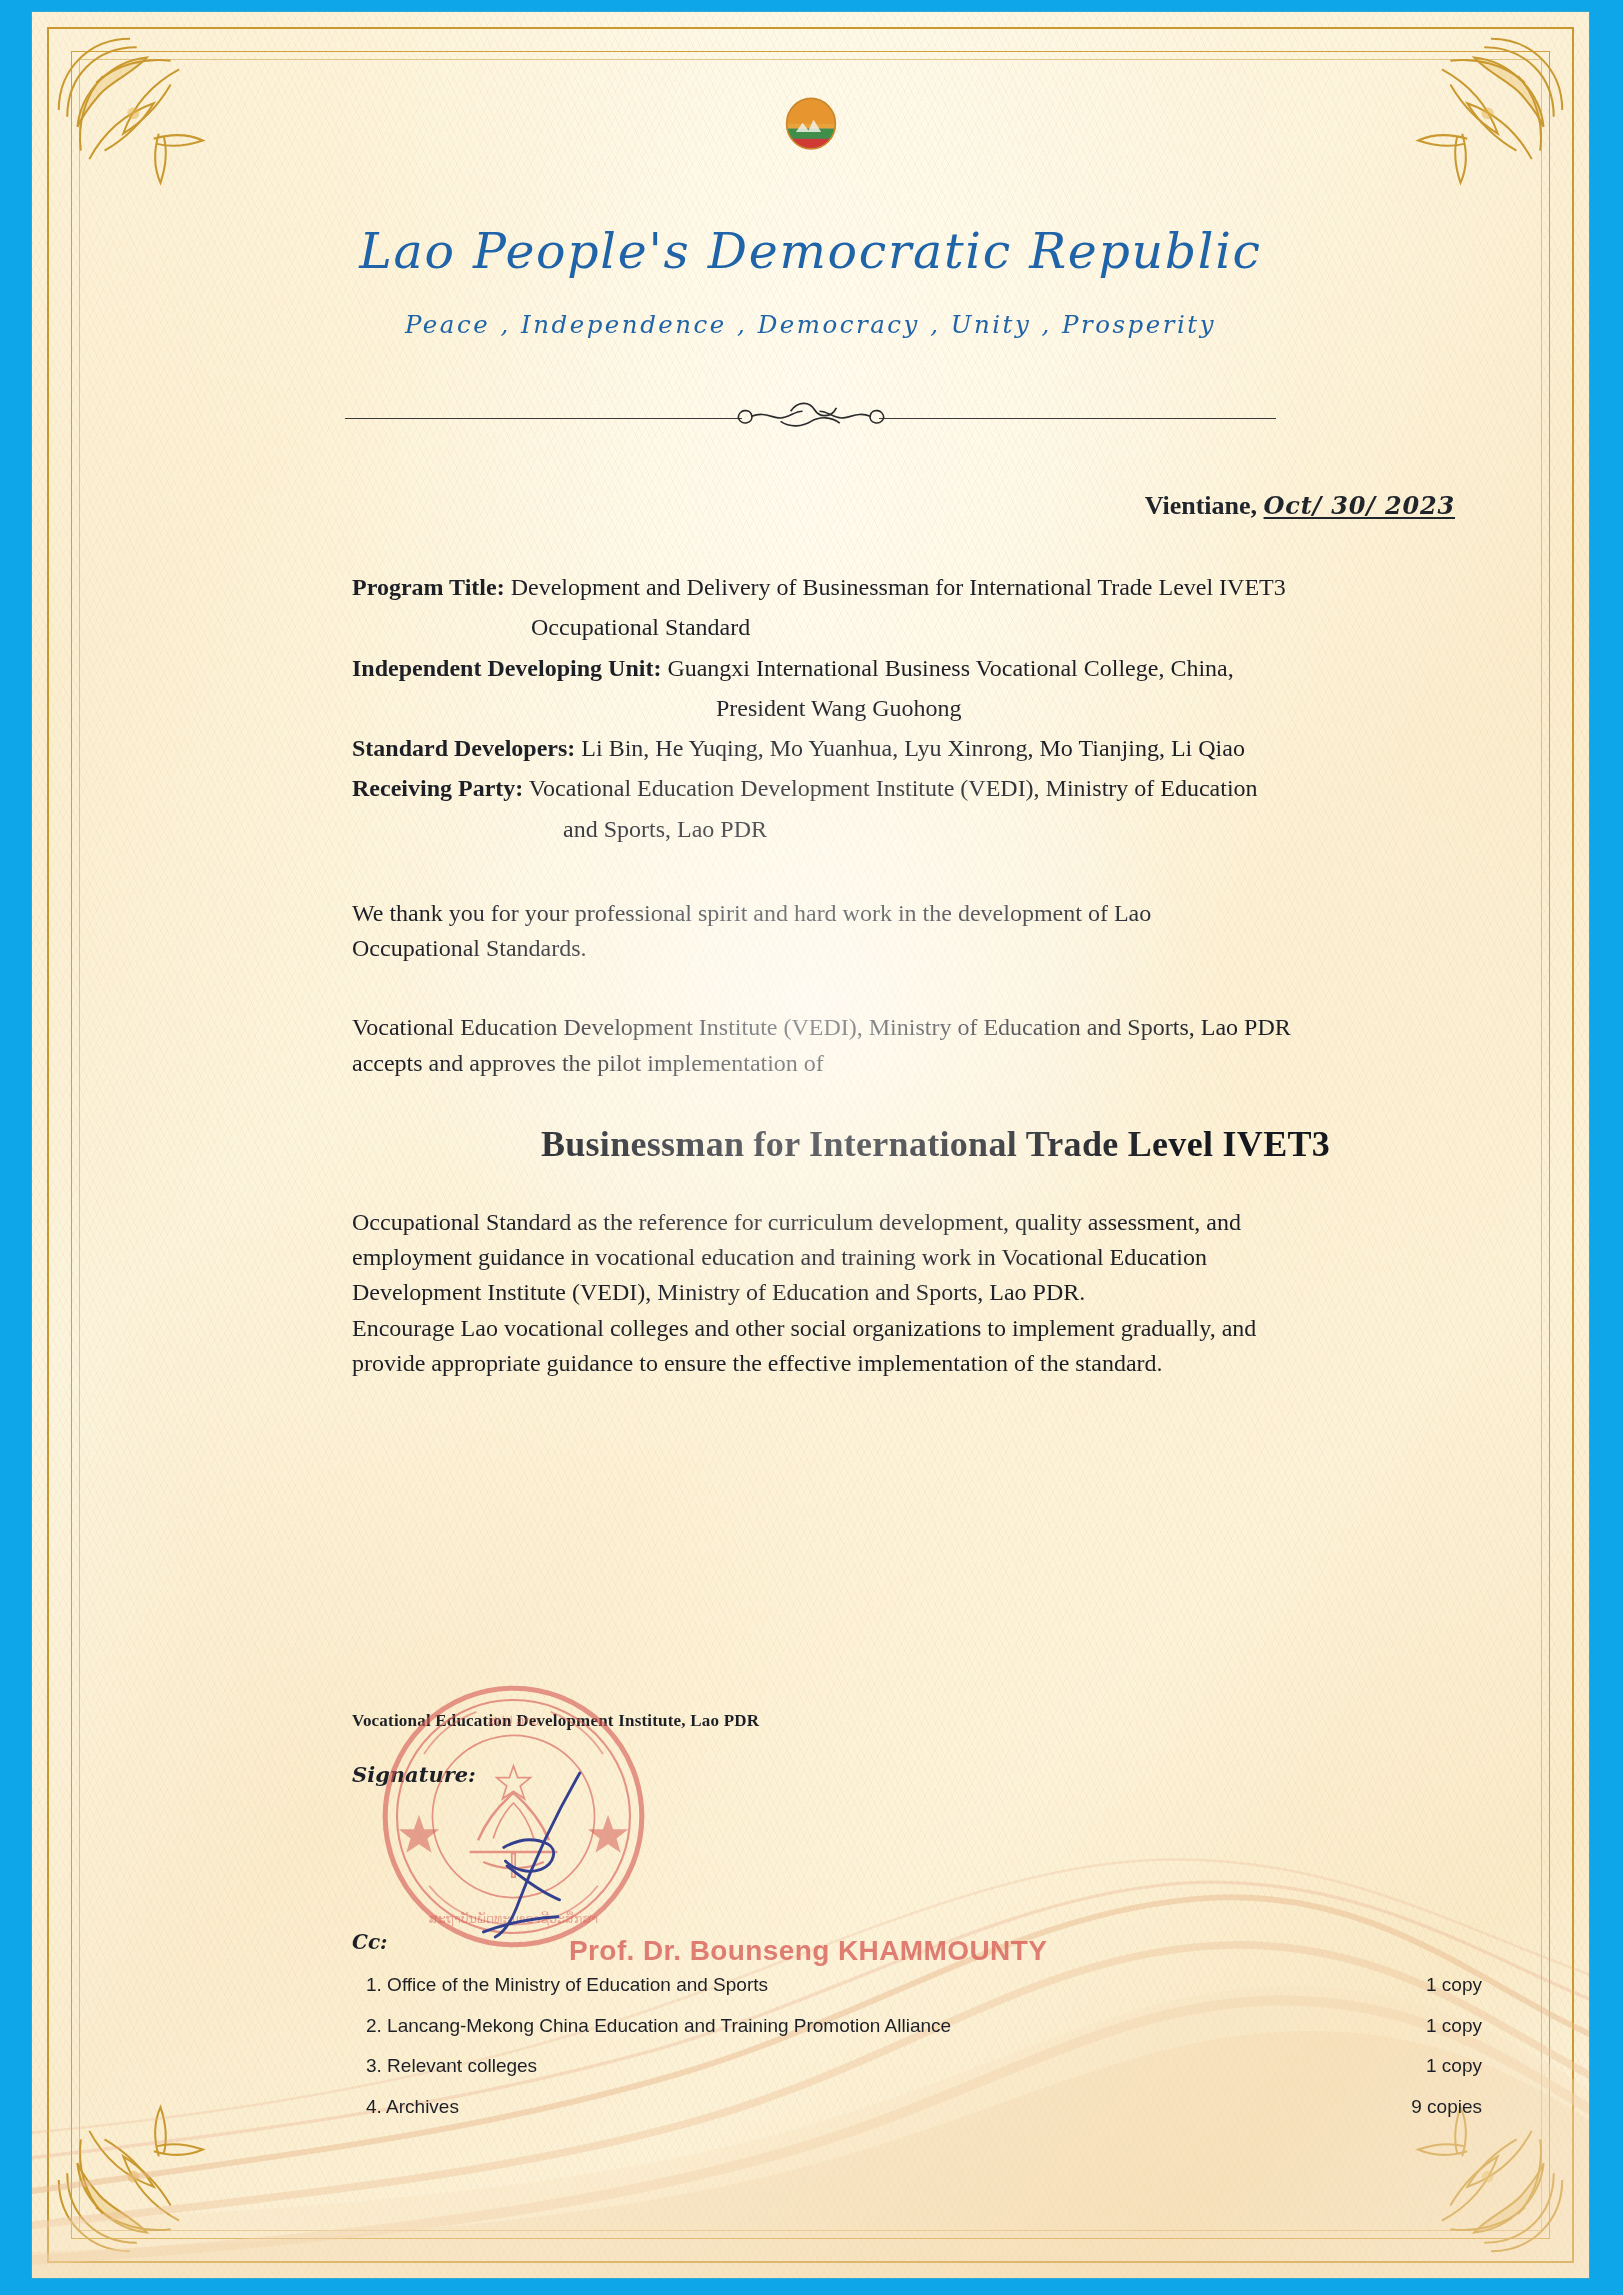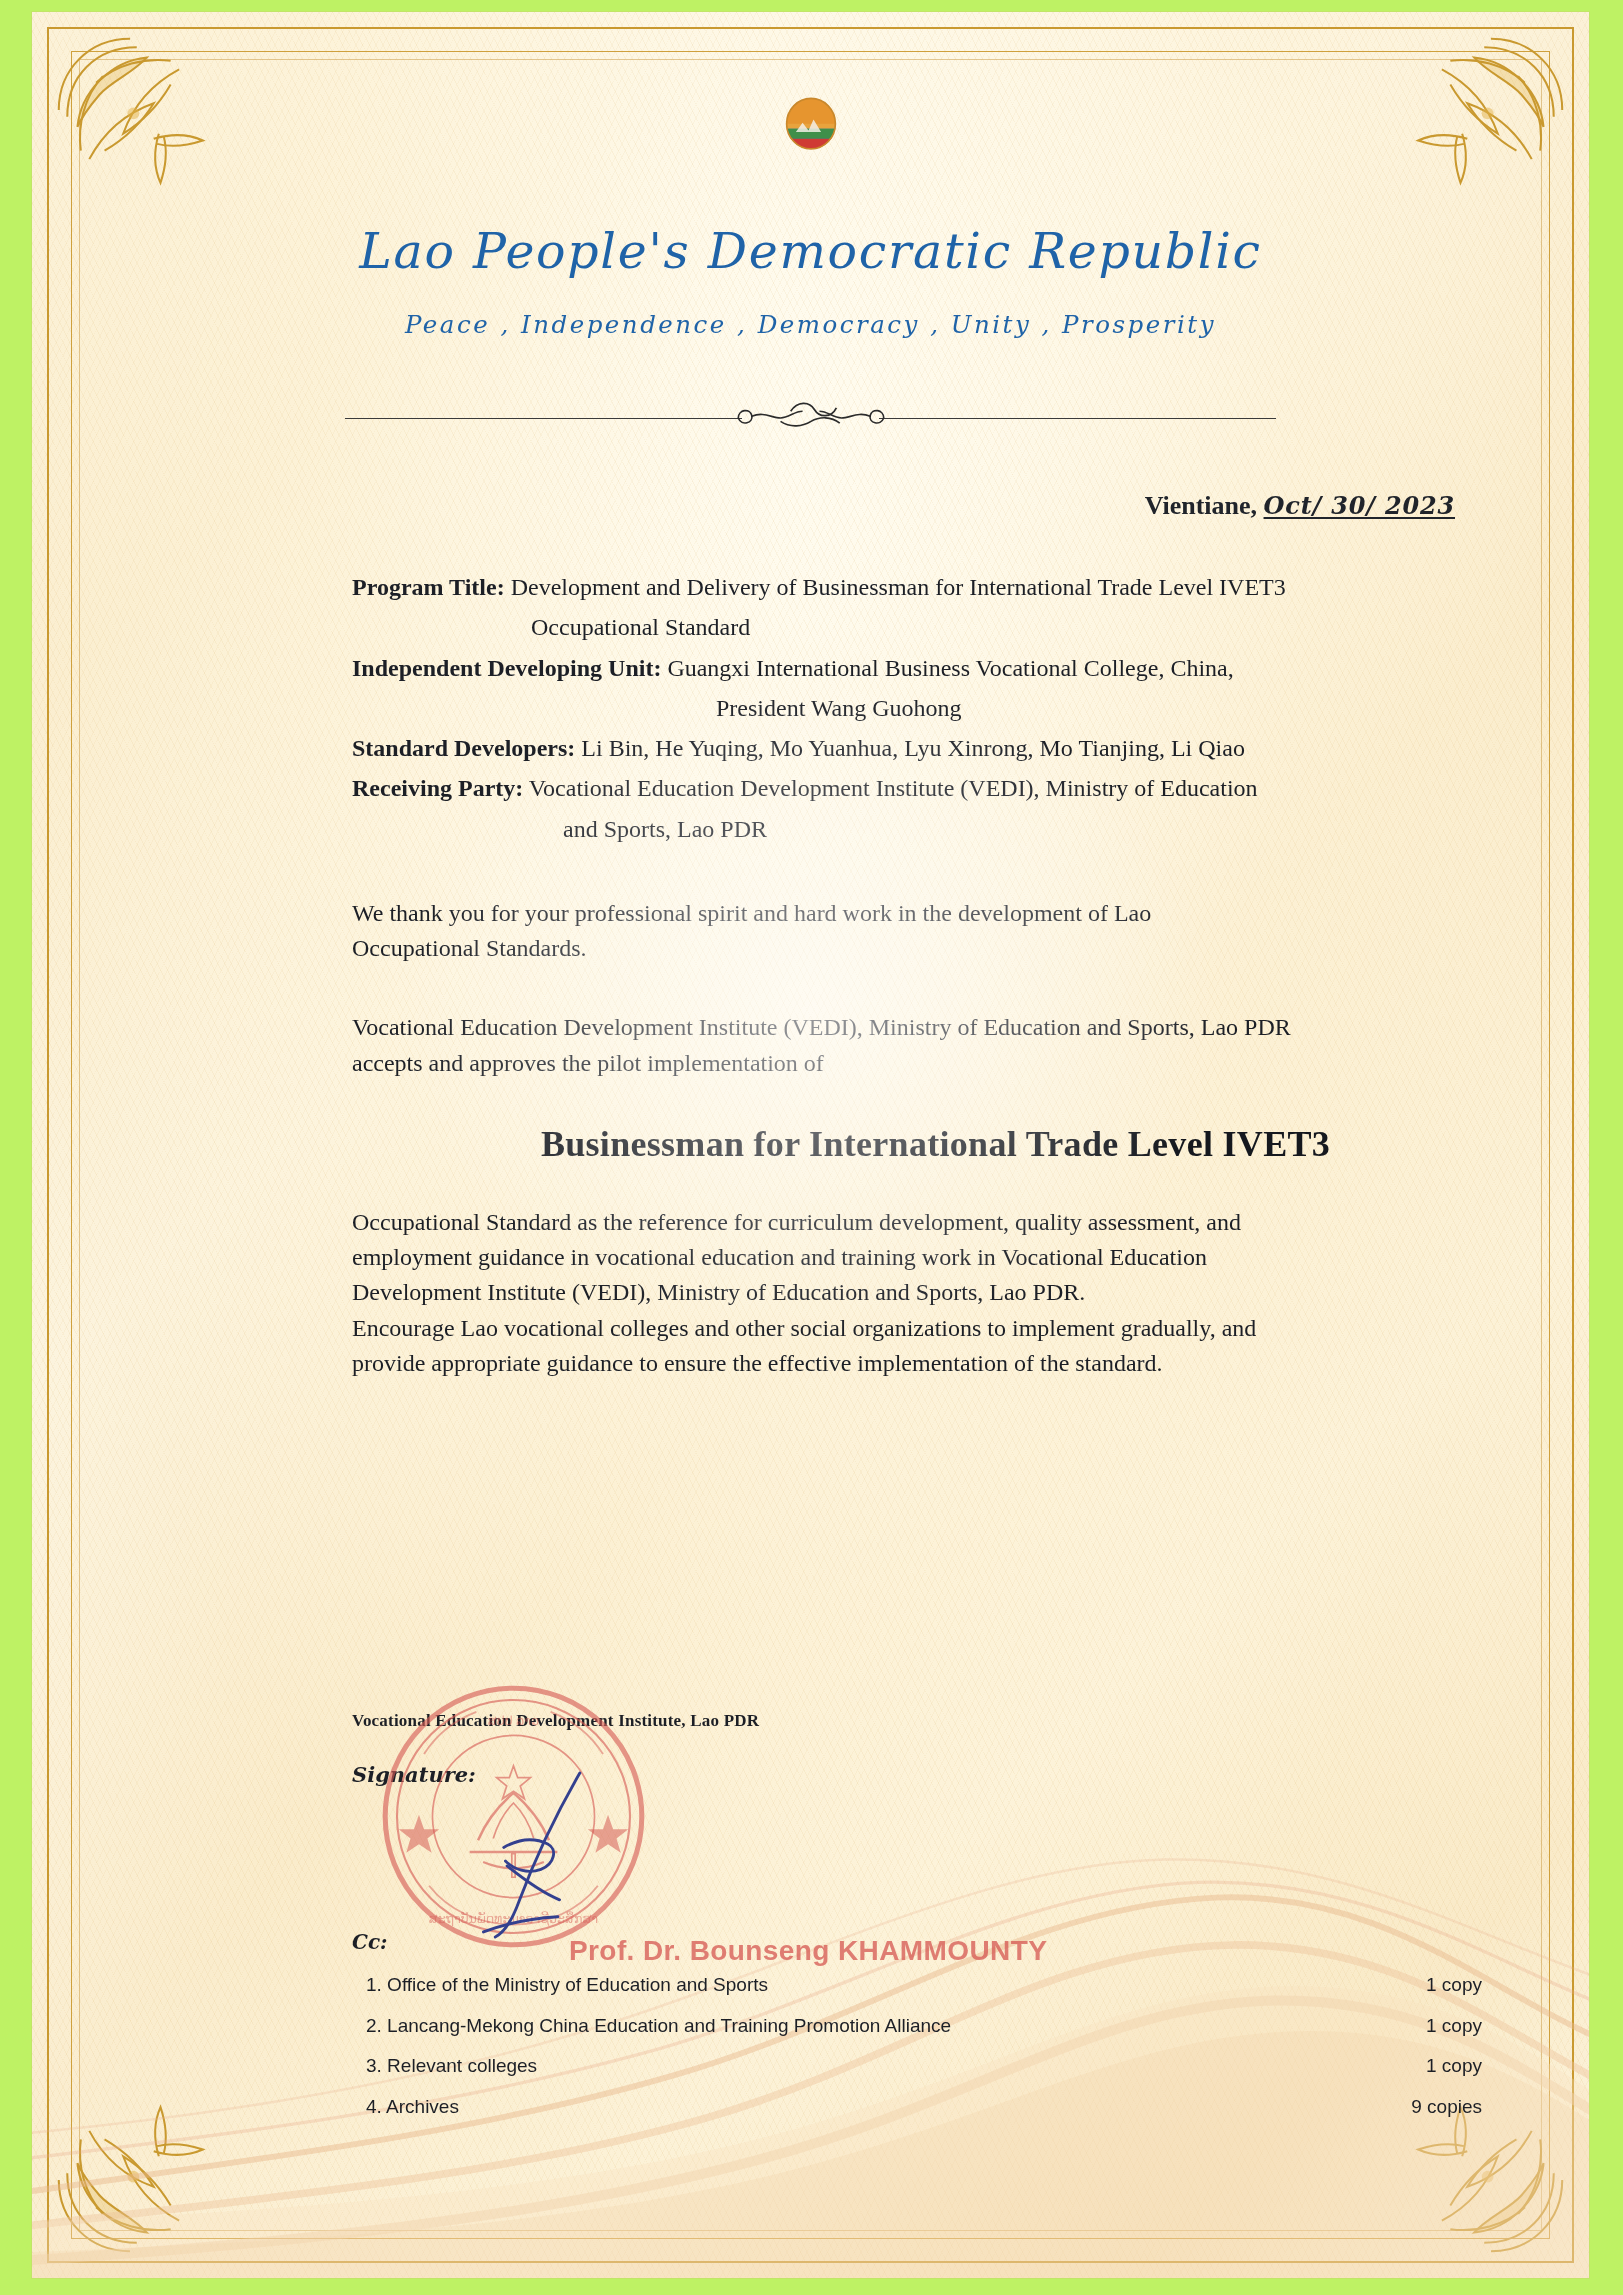--- a/index.html
+++ b/index.html
@@ -11,21 +11,21 @@
     width: 1623px;
     height: 2295px;
     font-family: "Liberation Serif", serif;
     overflow: hidden;
   }
 
   .page {
     position: relative;
     width: 1623px;
     height: 2295px;
-    background: #bef264;
+    background: #0ea5e9;
   }
 
   
   .sheet {
     position: absolute;
     left: 32px;
     top: 12px;
     width: 1557px;
     height: 2266px;
     background:

